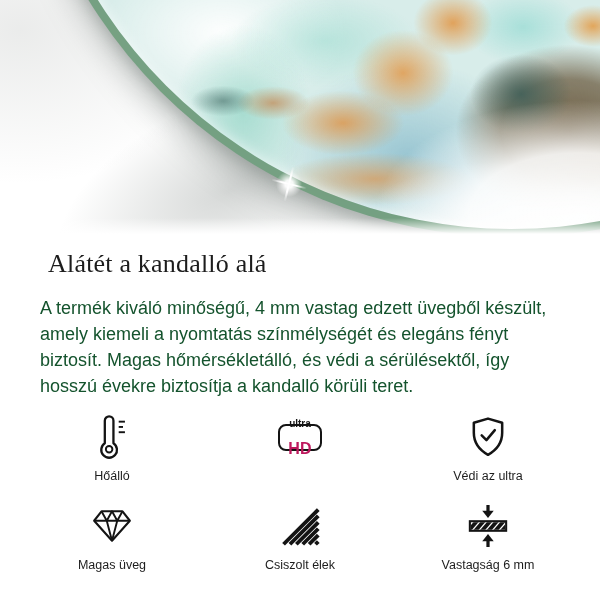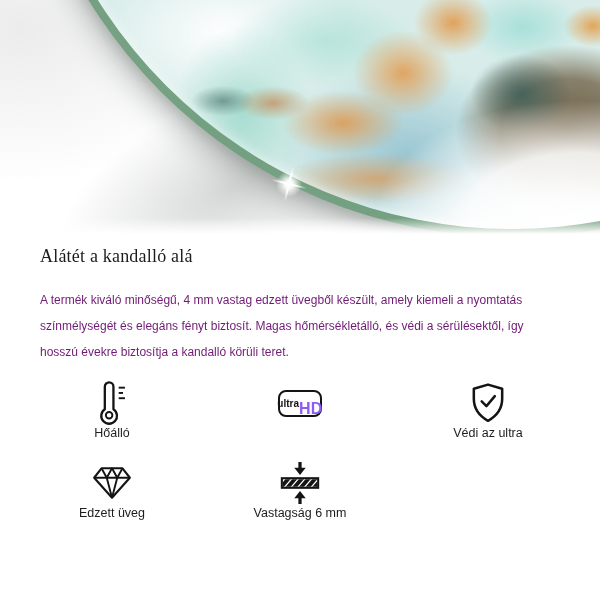--- a/index.html
+++ b/index.html
@@ -58,33 +58,33 @@
   .sparkle{position:absolute;left:271px;top:166px;width:36px;height:36px;transform:rotate(14deg);
     background:radial-gradient(circle at 50% 50%, rgba(255,255,255,0.95) 0 4px, rgba(255,255,255,0) 13px);}
   .sparkle::before,.sparkle::after{content:"";position:absolute;background:linear-gradient(90deg,rgba(255,255,255,0),#fff 30%,#fff 70%,rgba(255,255,255,0));}
   .sparkle::before{left:0;top:17px;width:36px;height:2px;}
   .sparkle::after{left:17px;top:0;width:2px;height:36px;background:linear-gradient(180deg,rgba(255,255,255,0),#fff 30%,#fff 70%,rgba(255,255,255,0));}
   .hero-fade{position:absolute;left:0;right:0;bottom:0;height:16px;
     background:linear-gradient(to bottom, rgba(255,255,255,0), #ffffff);}
 
   
   .content{padding:8px 40px 0;}
-  .page-title{margin:0;font-family:"Liberation Serif",serif;font-weight:400;
-    font-size:18px;line-height:28px;color:#1c1c1c;letter-spacing:0.2px;}
-  .desc{margin:17px 0 0;max-width:540px;font-size:12px;line-height:26px;color:#701a75;}
+  .page-title{margin:8px;font-family:"Liberation Serif",serif;font-weight:400;
+    font-size:26px;line-height:28px;color:#1c1c1c;letter-spacing:0.2px;}
+  .desc{margin:17px 0 0;max-width:540px;font-size:18px;line-height:26px;color:#14532d;}
 
   
   .features{margin:15px -22px 0;display:grid;grid-template-columns:1fr 1fr 1fr;row-gap:20px;}
   .feature{display:flex;flex-direction:column;align-items:center;}
   .icon-wrap{height:46px;display:flex;align-items:center;justify-content:center;}
-  .feature-label{font-size:12.5px;line-height:14px;color:#1d1d1d;text-align:center;}
+  .feature-label{margin-top:9px;font-size:12.5px;line-height:14px;color:#1d1d1d;text-align:center;}
   .uhd-box{width:44px;height:27px;box-sizing:border-box;border:2.6px solid #141414;border-radius:8px;
-    display:flex;align-items:center;justify-content:center;}
+    display:flex;flex-direction:column;align-items:center;justify-content:center;}
   .uhd-top{font-size:10px;font-weight:700;line-height:11px;color:#141414;}
-  .uhd-bottom{font-size:16px;font-weight:800;line-height:16px;color:#8b5cf6;letter-spacing:0.3px;margin-top:12px;}
+  .uhd-bottom{font-size:16px;font-weight:800;line-height:16px;color:#be185d;letter-spacing:0.3px;margin-top:12px;}
   svg .ln{stroke:#141414;fill:none;}
 </style>
 </head>
 <body>
 
 <section class="hero">
   <div class="hero-shadow"></div>
   <div class="glass-disc"></div>
   <div class="sparkle"></div>
   <div class="hero-fade"></div>
@@ -131,23 +131,38 @@
       <span class="feature-label">Védi az ultra</span>
     </div>
 
     <div class="feature">
       <div class="icon-wrap">
         <svg width="42" height="38" viewBox="0 0 40 34">
           <path class="ln" stroke-width="2" stroke-linejoin="round" d="M10 3 H30 L37 12 L20 31 L3 12 Z"></path>
           <path class="ln" stroke-width="1.8" stroke-linejoin="round" d="M3 12 H37 M10 3 L15 12 L20 31 M30 3 L25 12 L20 31 M15 12 L20 3 L25 12"></path>
         </svg>
       </div>
-      <span class="feature-label">Edzett üveg</span>
+      <span class="feature-label">Magas üveg</span>
     </div>
 
+    <div class="feature">
+      <div class="icon-wrap">
+        <svg width="42" height="42" viewBox="0 0 46 46">
+          <g stroke="#141414" stroke-width="4.2">
+            <line x1="5" y1="43" x2="43" y2="5"></line>
+            <line x1="12" y1="43" x2="43" y2="12"></line>
+            <line x1="19" y1="43" x2="43" y2="19"></line>
+            <line x1="26" y1="43" x2="43" y2="26"></line>
+            <line x1="33" y1="43" x2="43" y2="33"></line>
+            <line x1="40" y1="43" x2="43" y2="40"></line>
+          </g>
+        </svg>
+      </div>
+      <span class="feature-label">Csiszolt élek</span>
+    </div>
 
     <div class="feature">
       <div class="icon-wrap">
         <svg width="42" height="44" viewBox="0 0 44 46">
           <defs>
               <clipPath id="barclip">
                 <rect x="4.2" y="19.2" width="35.6" height="7.6"></rect>
               </clipPath>
             </defs>
           <line x1="22" y1="1" x2="22" y2="8" stroke="#141414" stroke-width="3.4"></line>

